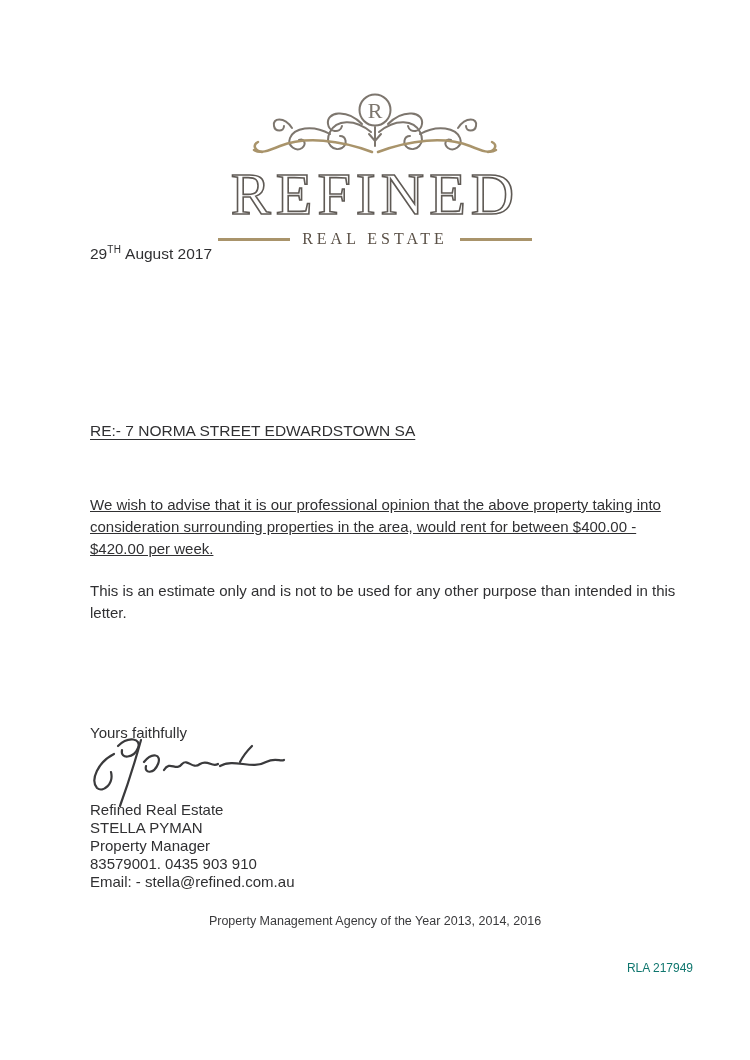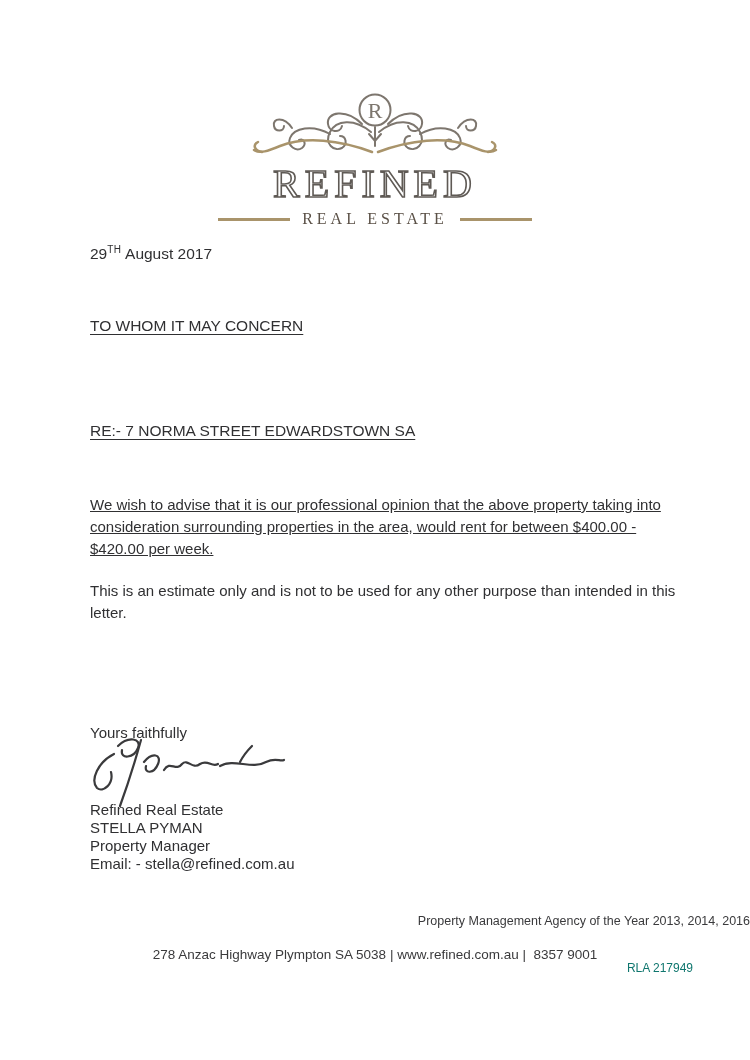--- a/index.html
+++ b/index.html
@@ -16,21 +16,21 @@
 
   
   .letterhead {
     position:absolute; top:90px; left:0; right:0;
     text-align:center;
   }
   .crest { display:block; margin:0 auto; }
   .brand {
     margin-top:-4px;
     font-family:"Liberation Serif", serif;
-    font-size:40px;
+    font-size:60px;
     letter-spacing:5px;
     color:#ffffff;
     -webkit-text-stroke:1.6px #5f5a55;
     text-stroke:1.6px #5f5a55;
     line-height:1.0;
   }
   .tagline {
     margin-top:6px;
     display:flex; align-items:center; justify-content:center;
     gap:12px;
@@ -72,21 +72,21 @@
   }
 
   
   .closing { position:absolute; left:90px; top:724px; font-size:15px; }
   .signature-svg { position:absolute; left:84px; top:732px; z-index:2; pointer-events:none; }
   .signatory { position:absolute; left:90px; top:801px; font-size:15px; line-height:18px; }
 
   
   .footer-award {
     position:absolute; left:0; right:0; top:914px;
-    text-align:right; font-size:12.5px; color:#3a3a3c;
+    text-align:center; font-size:12.5px; color:#3a3a3c;
   }
   .footer-address {
     position:absolute; left:0; right:0; top:947px;
     text-align:center; font-size:13.5px; color:#3a3a3c;
     white-space:pre;
   }
   .footer-rla {
     position:absolute; right:57px; top:961px;
     font-size:12px; color:#0f766e;
   }
@@ -131,21 +131,20 @@
       <span class="rule"></span>
       <span class="tagline-text">REAL ESTATE</span>
       <span class="rule"></span>
     </div>
   </header>
 
   <div class="date-line">
     <span>29</span><sup>TH</sup><span> August 2017</span>
   </div>
 
-  <div class="salutation">TO WHOM IT MAY CONCERN</div>
 
   <div class="subject">RE:- 7 NORMA STREET EDWARDSTOWN SA</div>
 
   <p class="para-1">We wish to advise that it is our professional opinion that the above property taking into consideration surrounding properties in the area, would rent for between $400.00 - $420.00 per week.</p>
   <p class="para-2">This is an estimate only and is not to be used for any other purpose than intended in this letter.</p>
 
   <div class="closing">Yours faithfully</div>
 
   <svg class="signature-svg" width="230" height="78" viewBox="0 0 230 78" fill="none">
     <g stroke="#3a3a3c" stroke-width="2.2" stroke-linecap="round" fill="none">
@@ -156,20 +155,20 @@
       <path d="M80,38 C86,28 92,40 98,32 C104,26 108,38 116,32 C124,27 128,36 134,32"></path>
       <path d="M136,34 C150,26 168,38 182,30 C192,25 196,30 200,28"></path>
       <path d="M168,14 C162,20 158,26 156,30"></path>
     </g>
   </svg>
 
   <div class="signatory">
     <div>Refined Real Estate</div>
     <div>STELLA PYMAN</div>
     <div>Property Manager</div>
+    <div>83579001. 0435 903 910</div>
     <div>Email: - stella@refined.com.au</div>
   </div>
 
   <div class="footer-award">Property Management Agency of the Year 2013, 2014, 2016</div>
-  <div class="footer-address">278 Anzac Highway Plympton SA 5038 | www.refined.com.au |  8357 9001</div>
   <div class="footer-rla">RLA 217949</div>
 
 </div>
 
 </body></html>

